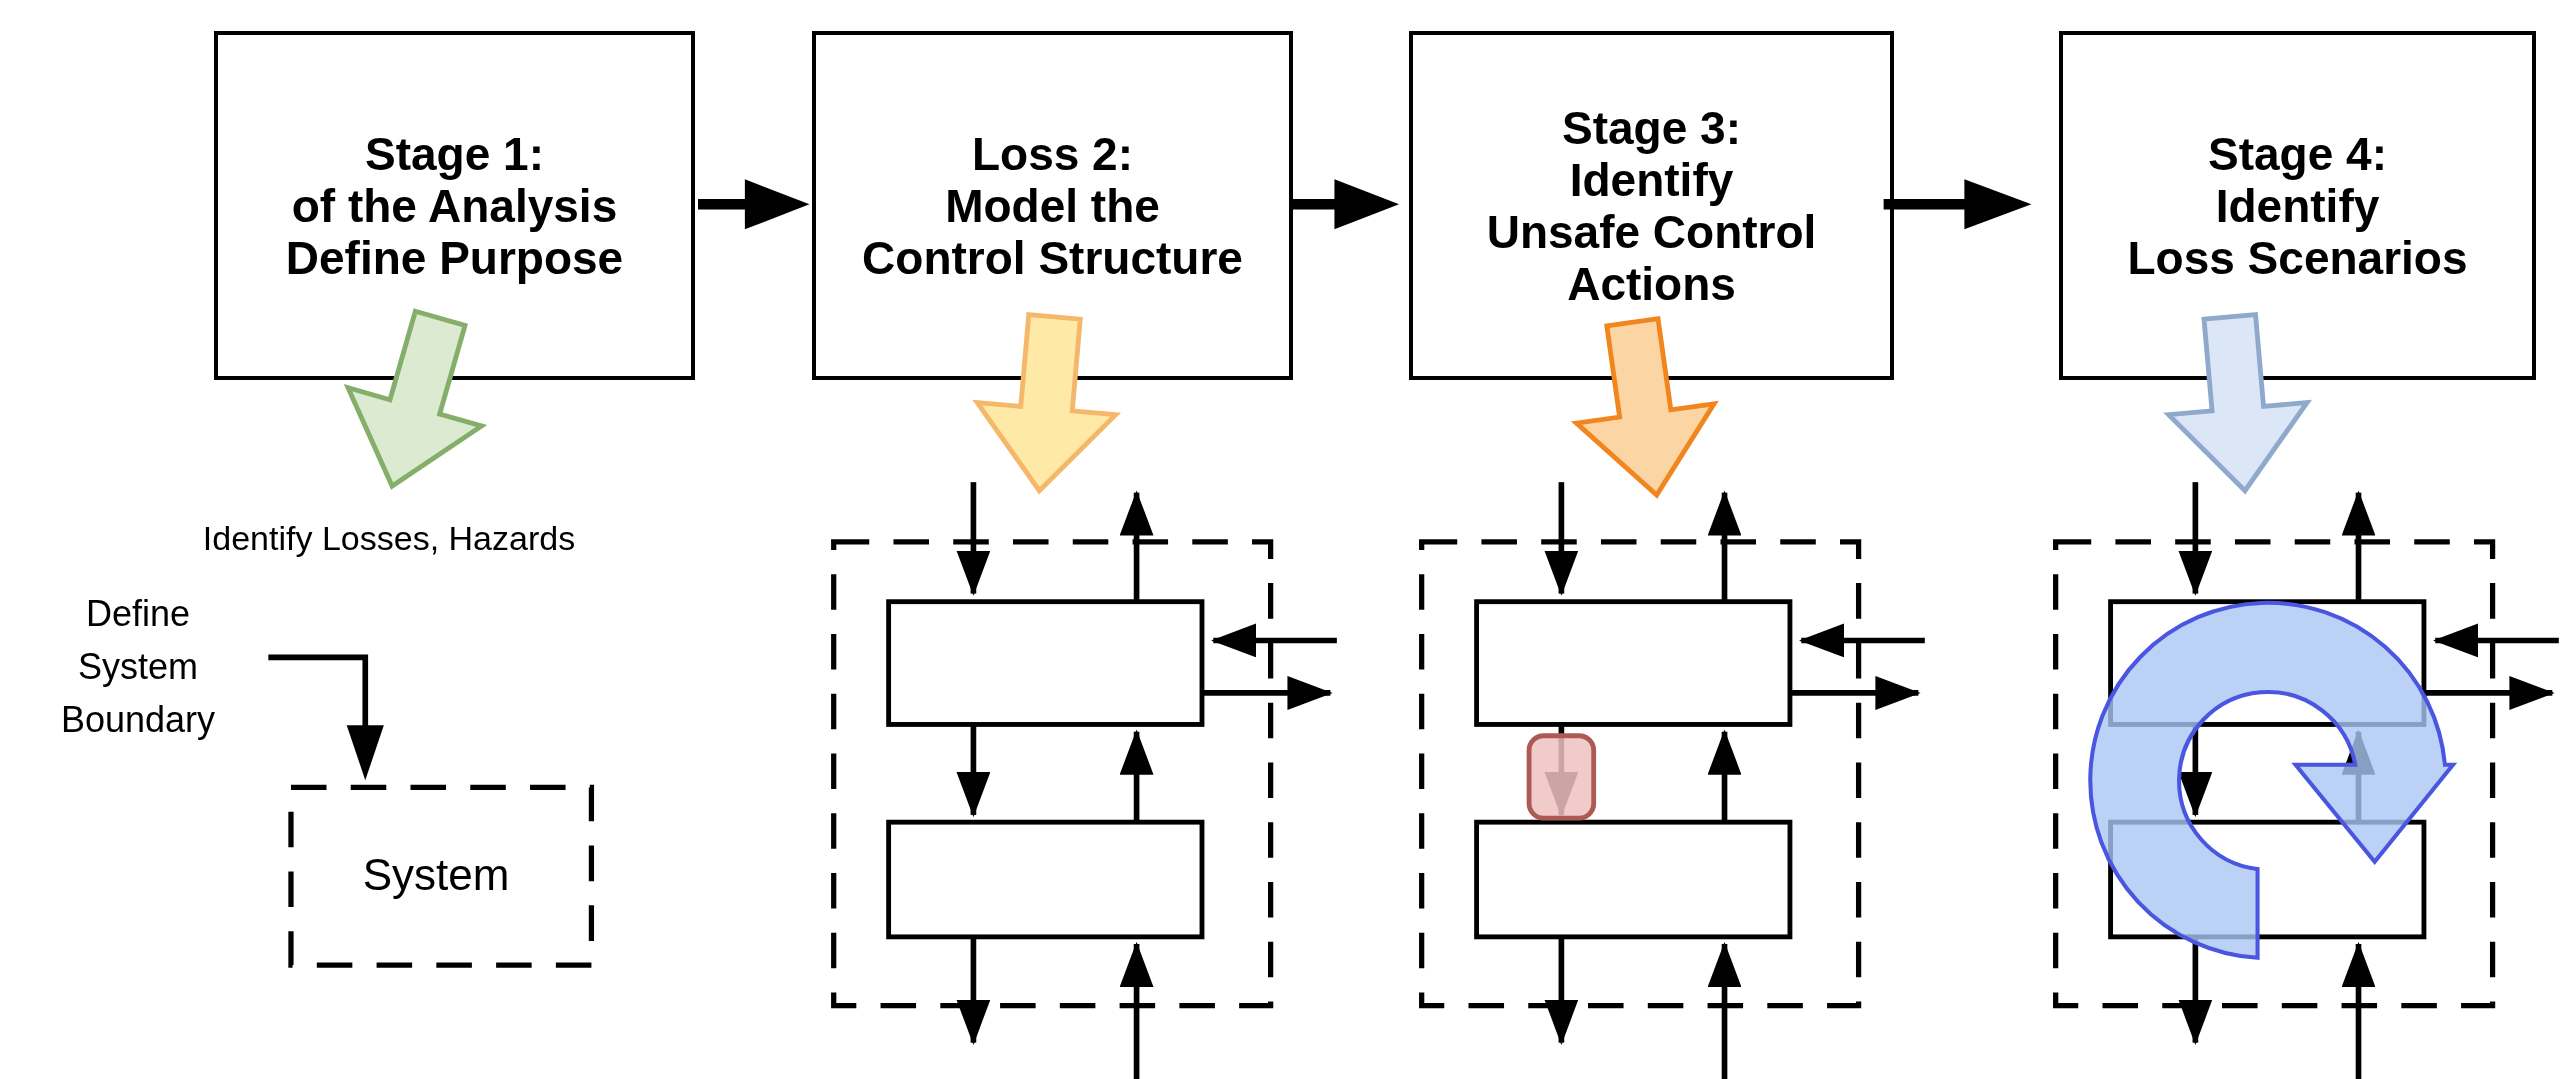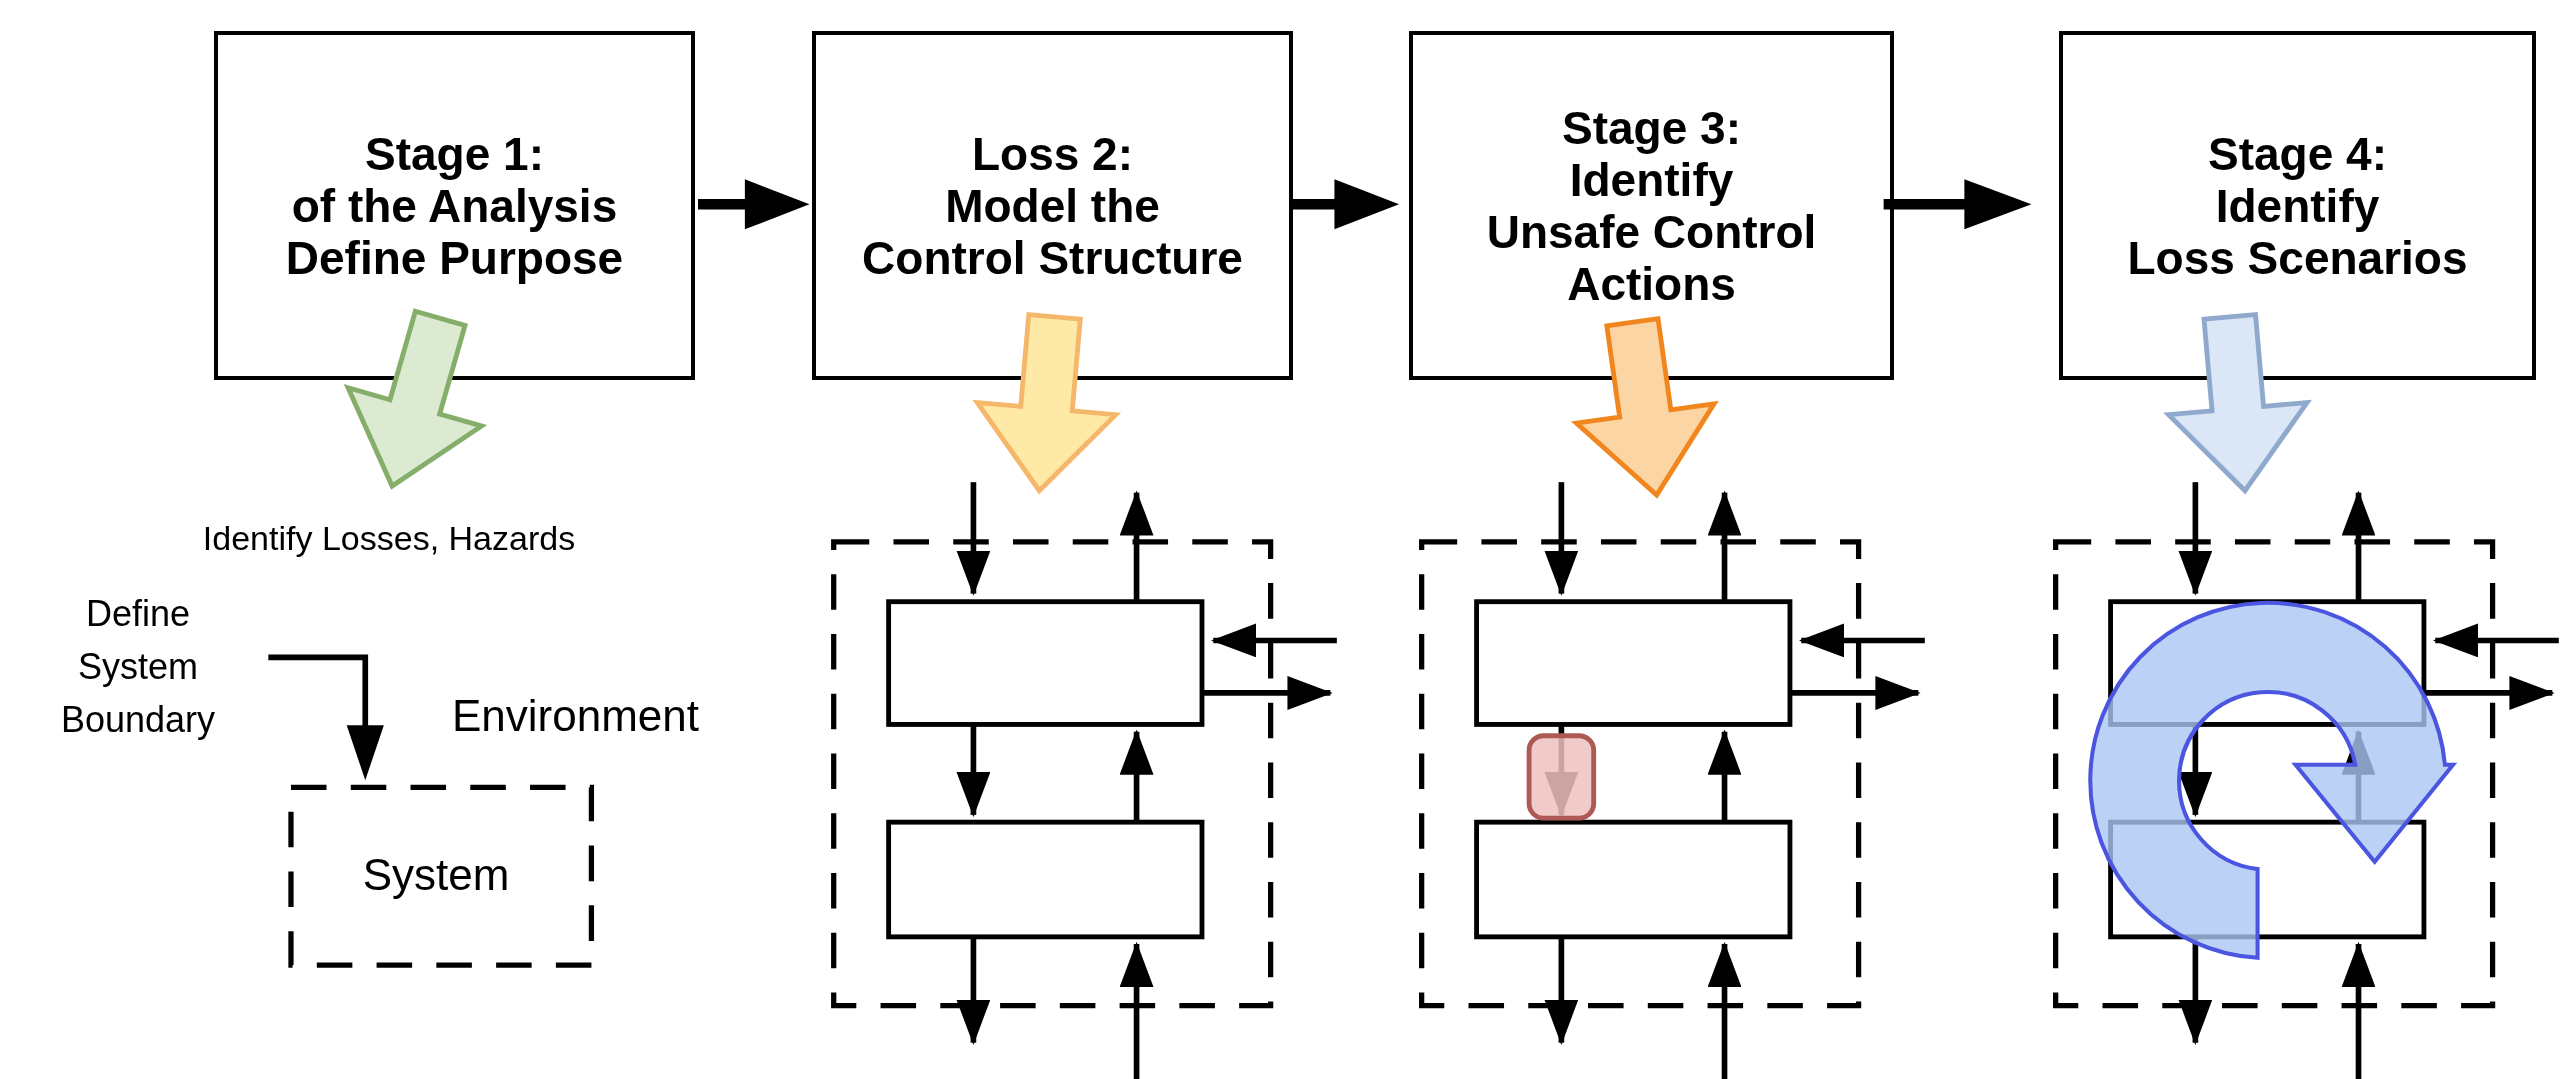--- a/index.html
+++ b/index.html
@@ -85,21 +85,20 @@
     <span>Identify</span>
     <span>Loss Scenarios</span>
   </div>
 
   <div class="plain-label" id="losses-label">Identify Losses, Hazards</div>
   <div class="plain-label" id="boundary-label">
     <span style="display:block">Define</span>
     <span style="display:block">System</span>
     <span style="display:block">Boundary</span>
   </div>
-  <div class="plain-label" id="environment-label">Environment</div>
   <div class="plain-label" id="system-label">System</div>
 
   <svg id="overlay" viewBox="0 0 3189 1336" xmlns="http://www.w3.org/2000/svg">
     <defs>
       <marker id="ah" markerWidth="8" markerHeight="6" refX="7.6" refY="3" orient="auto" markerUnits="strokeWidth">
         <path d="M0,0 L8,3 L0,6 Z" fill="#000000"></path>
       </marker>
 
       <g id="cs">
         <rect x="27" y="86" width="541" height="574" fill="none" stroke="#000000" stroke-width="6.5" stroke-dasharray="44 30"></rect>

